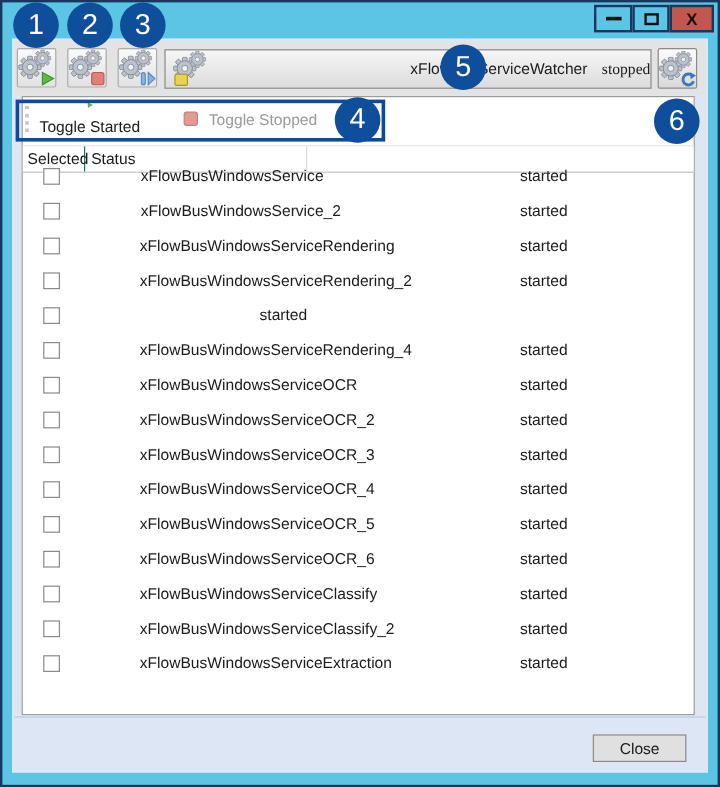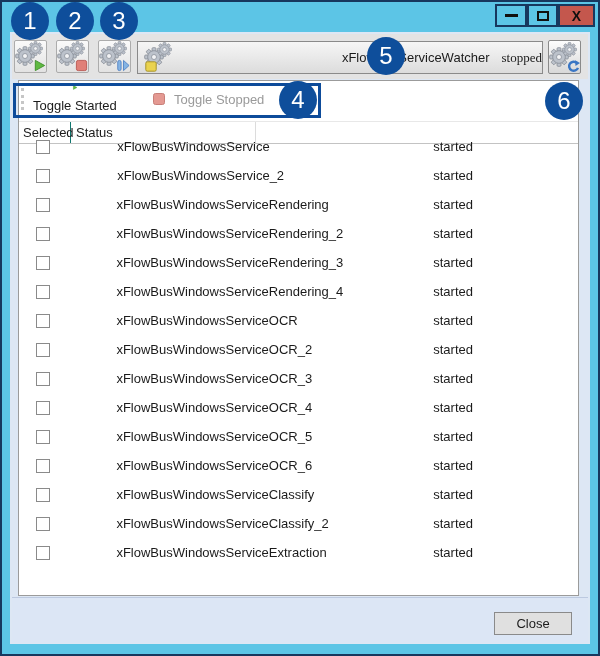--- a/index.html
+++ b/index.html
@@ -270,21 +270,20 @@
       </div>
       <div class="c1">xFlowBusWindowsServiceRendering_2</div>
       <div class="c2">started</div>
       <div class="c3"></div>
     </div>
 
     <div class="trow">
       <div class="c0">
         <span class="cb"></span>
       </div>
-      <div class="c1">xFlowBusWindowsServiceRendering_3</div>
       <div class="c2">started</div>
       <div class="c3"></div>
     </div>
 
     <div class="trow">
       <div class="c0">
         <span class="cb"></span>
       </div>
       <div class="c1">xFlowBusWindowsServiceRendering_4</div>
       <div class="c2">started</div>

